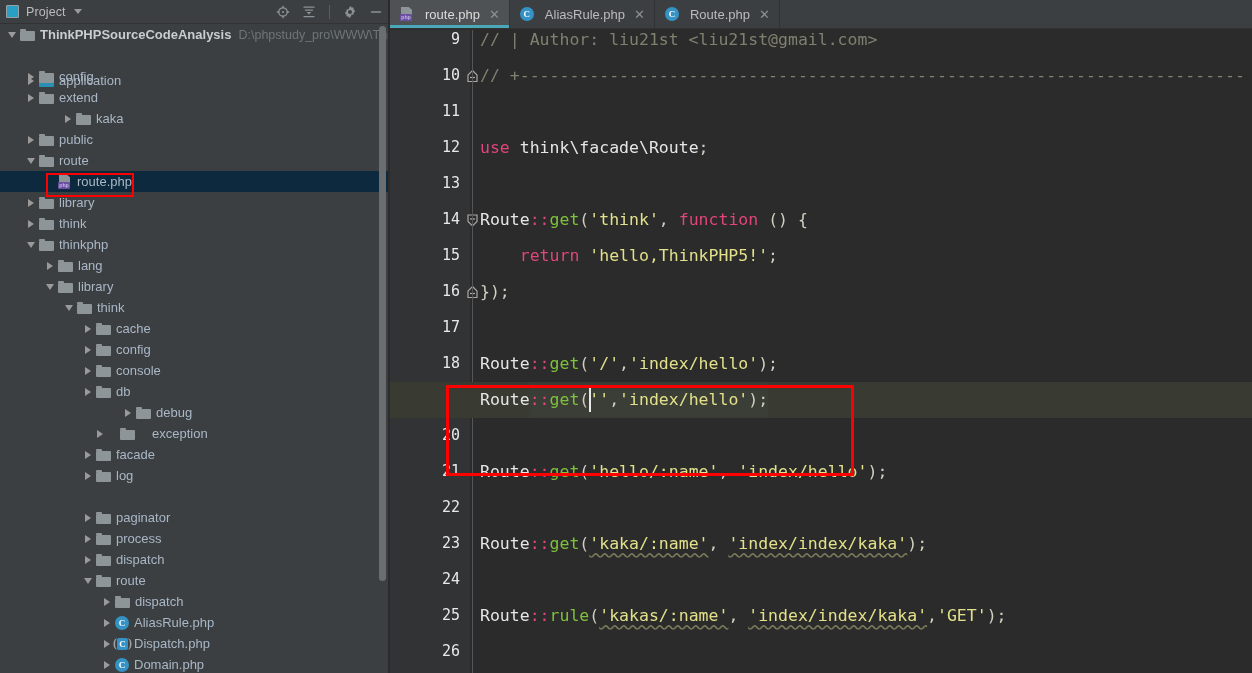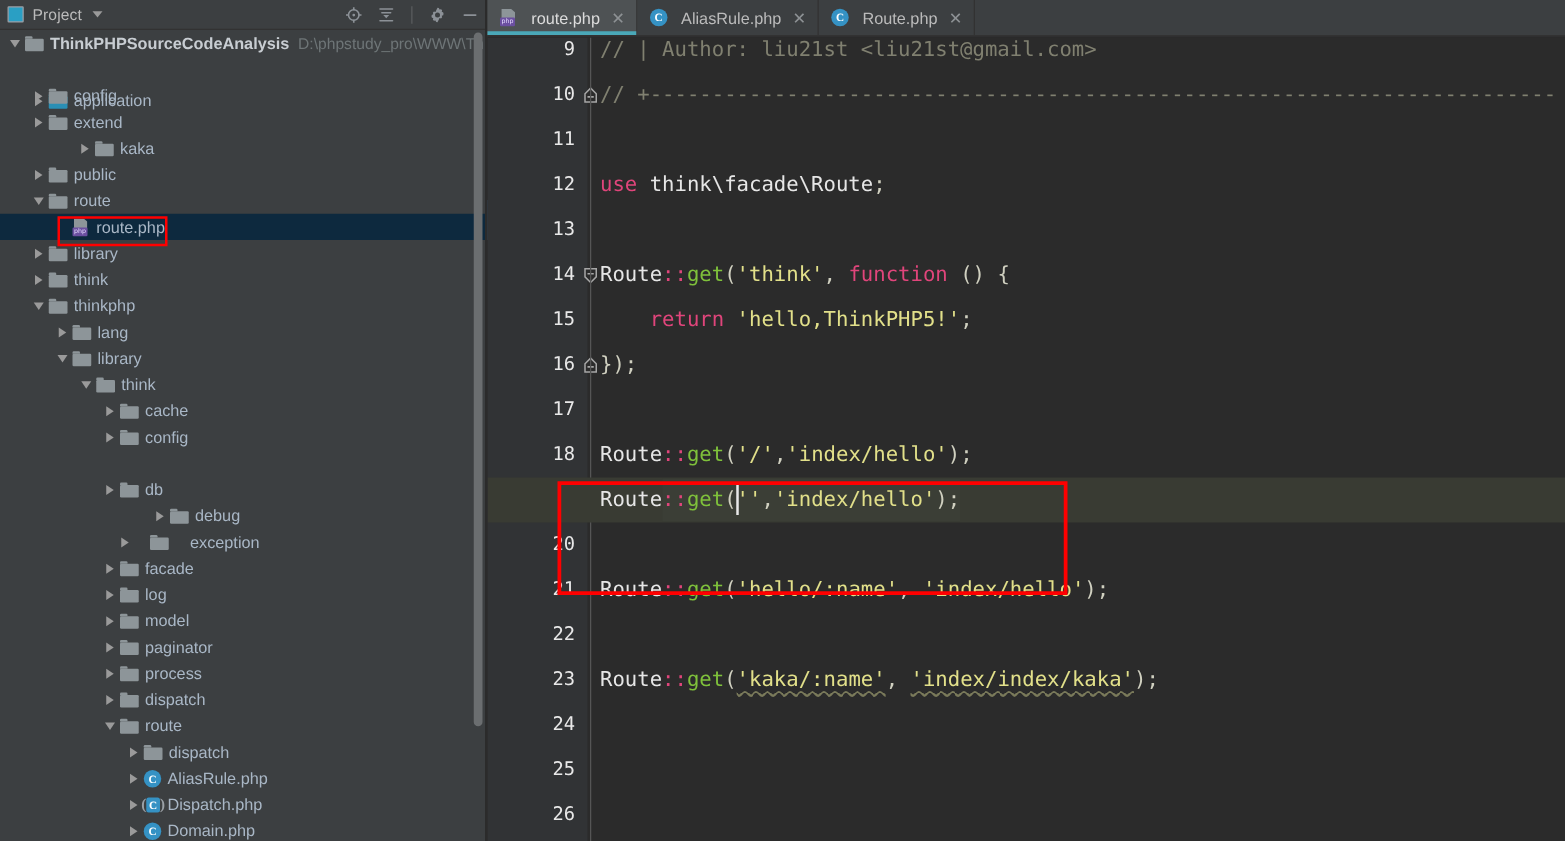--- a/index.html
+++ b/index.html
@@ -364,20 +364,30 @@
         <div class="row" style="top: 315px; position: absolute; left: 0px; right: 0px;">
           <span style="width: 82px; flex: 0 0 auto;"></span>
           <span class="twisty tw-right">
             <i></i>
           </span>
           <span class="folder-ico">
             <b></b>
           </span>
           <span class="lbl">config</span>
         </div>
+        <div class="row" style="top: 336px; position: absolute; left: 0px; right: 0px;">
+          <span style="width: 82px; flex: 0 0 auto;"></span>
+          <span class="twisty tw-right">
+            <i></i>
+          </span>
+          <span class="folder-ico">
+            <b></b>
+          </span>
+          <span class="lbl">console</span>
+        </div>
         <div class="row" style="top: 357px; position: absolute; left: 0px; right: 0px;">
           <span style="width: 82px; flex: 0 0 auto;"></span>
           <span class="twisty tw-right">
             <i></i>
           </span>
           <span class="folder-ico">
             <b></b>
           </span>
           <span class="lbl">db</span>
         </div>
@@ -413,30 +423,20 @@
         </div>
         <div class="row" style="top: 441px; position: absolute; left: 0px; right: 0px;">
           <span style="width: 82px; flex: 0 0 auto;"></span>
           <span class="twisty tw-right">
             <i></i>
           </span>
           <span class="folder-ico">
             <b></b>
           </span>
           <span class="lbl">log</span>
-        </div>
-        <div class="row" style="top: 462px; position: absolute; left: 0px; right: 0px;">
-          <span style="width: 82px; flex: 0 0 auto;"></span>
-          <span class="twisty tw-right">
-            <i></i>
-          </span>
-          <span class="folder-ico">
-            <b></b>
-          </span>
-          <span class="lbl">model</span>
         </div>
         <div class="row" style="top: 483px; position: absolute; left: 0px; right: 0px;">
           <span style="width: 82px; flex: 0 0 auto;"></span>
           <span class="twisty tw-right">
             <i></i>
           </span>
           <span class="folder-ico">
             <b></b>
           </span>
           <span class="lbl">paginator</span>
@@ -589,20 +589,21 @@
           <div class="cline" style="top: 208px;"><span class="t-punc">    </span><span class="t-kw2">return</span><span class="t-punc"> </span><span class="t-str">'hello,ThinkPHP5!'</span><span class="t-punc">;</span></div>
           <div class="cline" style="top: 244px;"><span class="t-punc">});</span></div>
           <div class="cline" style="top: 280px;"></div>
           <div class="cline" style="top: 316px;"><span class="t-id">Route</span><span class="t-op">::</span><span class="t-fn">get</span><span class="t-punc">(</span><span class="t-str">'/'</span><span class="t-punc">,</span><span class="t-str">'index/hello'</span><span class="t-punc">);</span></div>
           <div class="cline" style="top: 352px;"><span class="t-id">Route</span><span class="t-op">::</span><span class="t-fn">get</span><span class="t-punc">(</span><span class="t-str">''</span><span class="t-punc">,</span><span class="t-str">'index/hello'</span><span class="t-punc">);</span></div>
           <div class="cline" style="top: 388px;"></div>
           <div class="cline" style="top: 424px;"><span class="t-id">Route</span><span class="t-op">::</span><span class="t-fn">get</span><span class="t-punc">(</span><span class="t-str">'hello/:name'</span><span class="t-punc">, </span><span class="t-str">'index/hello'</span><span class="t-punc">);</span></div>
           <div class="cline" style="top: 460px;"></div>
           <div class="cline" style="top: 496px;"><span class="t-id">Route</span><span class="t-op">::</span><span class="t-fn">get</span><span class="t-punc">(</span><span class="t-str squig">'kaka/:name'</span><span class="t-punc">, </span><span class="t-str squig">'index/index/kaka'</span><span class="t-punc">);</span></div>
           <div class="cline" style="top: 532px;"></div>
+          <div class="cline" style="top: 568px;"><span class="t-id">Route</span><span class="t-op">::</span><span class="t-fn">rule</span><span class="t-punc">(</span><span class="t-str squig">'kakas/:name'</span><span class="t-punc">, </span><span class="t-str squig">'index/index/kaka'</span><span class="t-punc">,</span><span class="t-str">'GET'</span><span class="t-punc">);</span></div>
           <div class="cline" style="top: 604px;"></div>
           <div id="caret" style="top: 358px; left: 109.12px;"></div>
         </div>
       <div id="code-redbox"></div>
     </div>
   </div>
 
 </div>
 
 </body></html>

